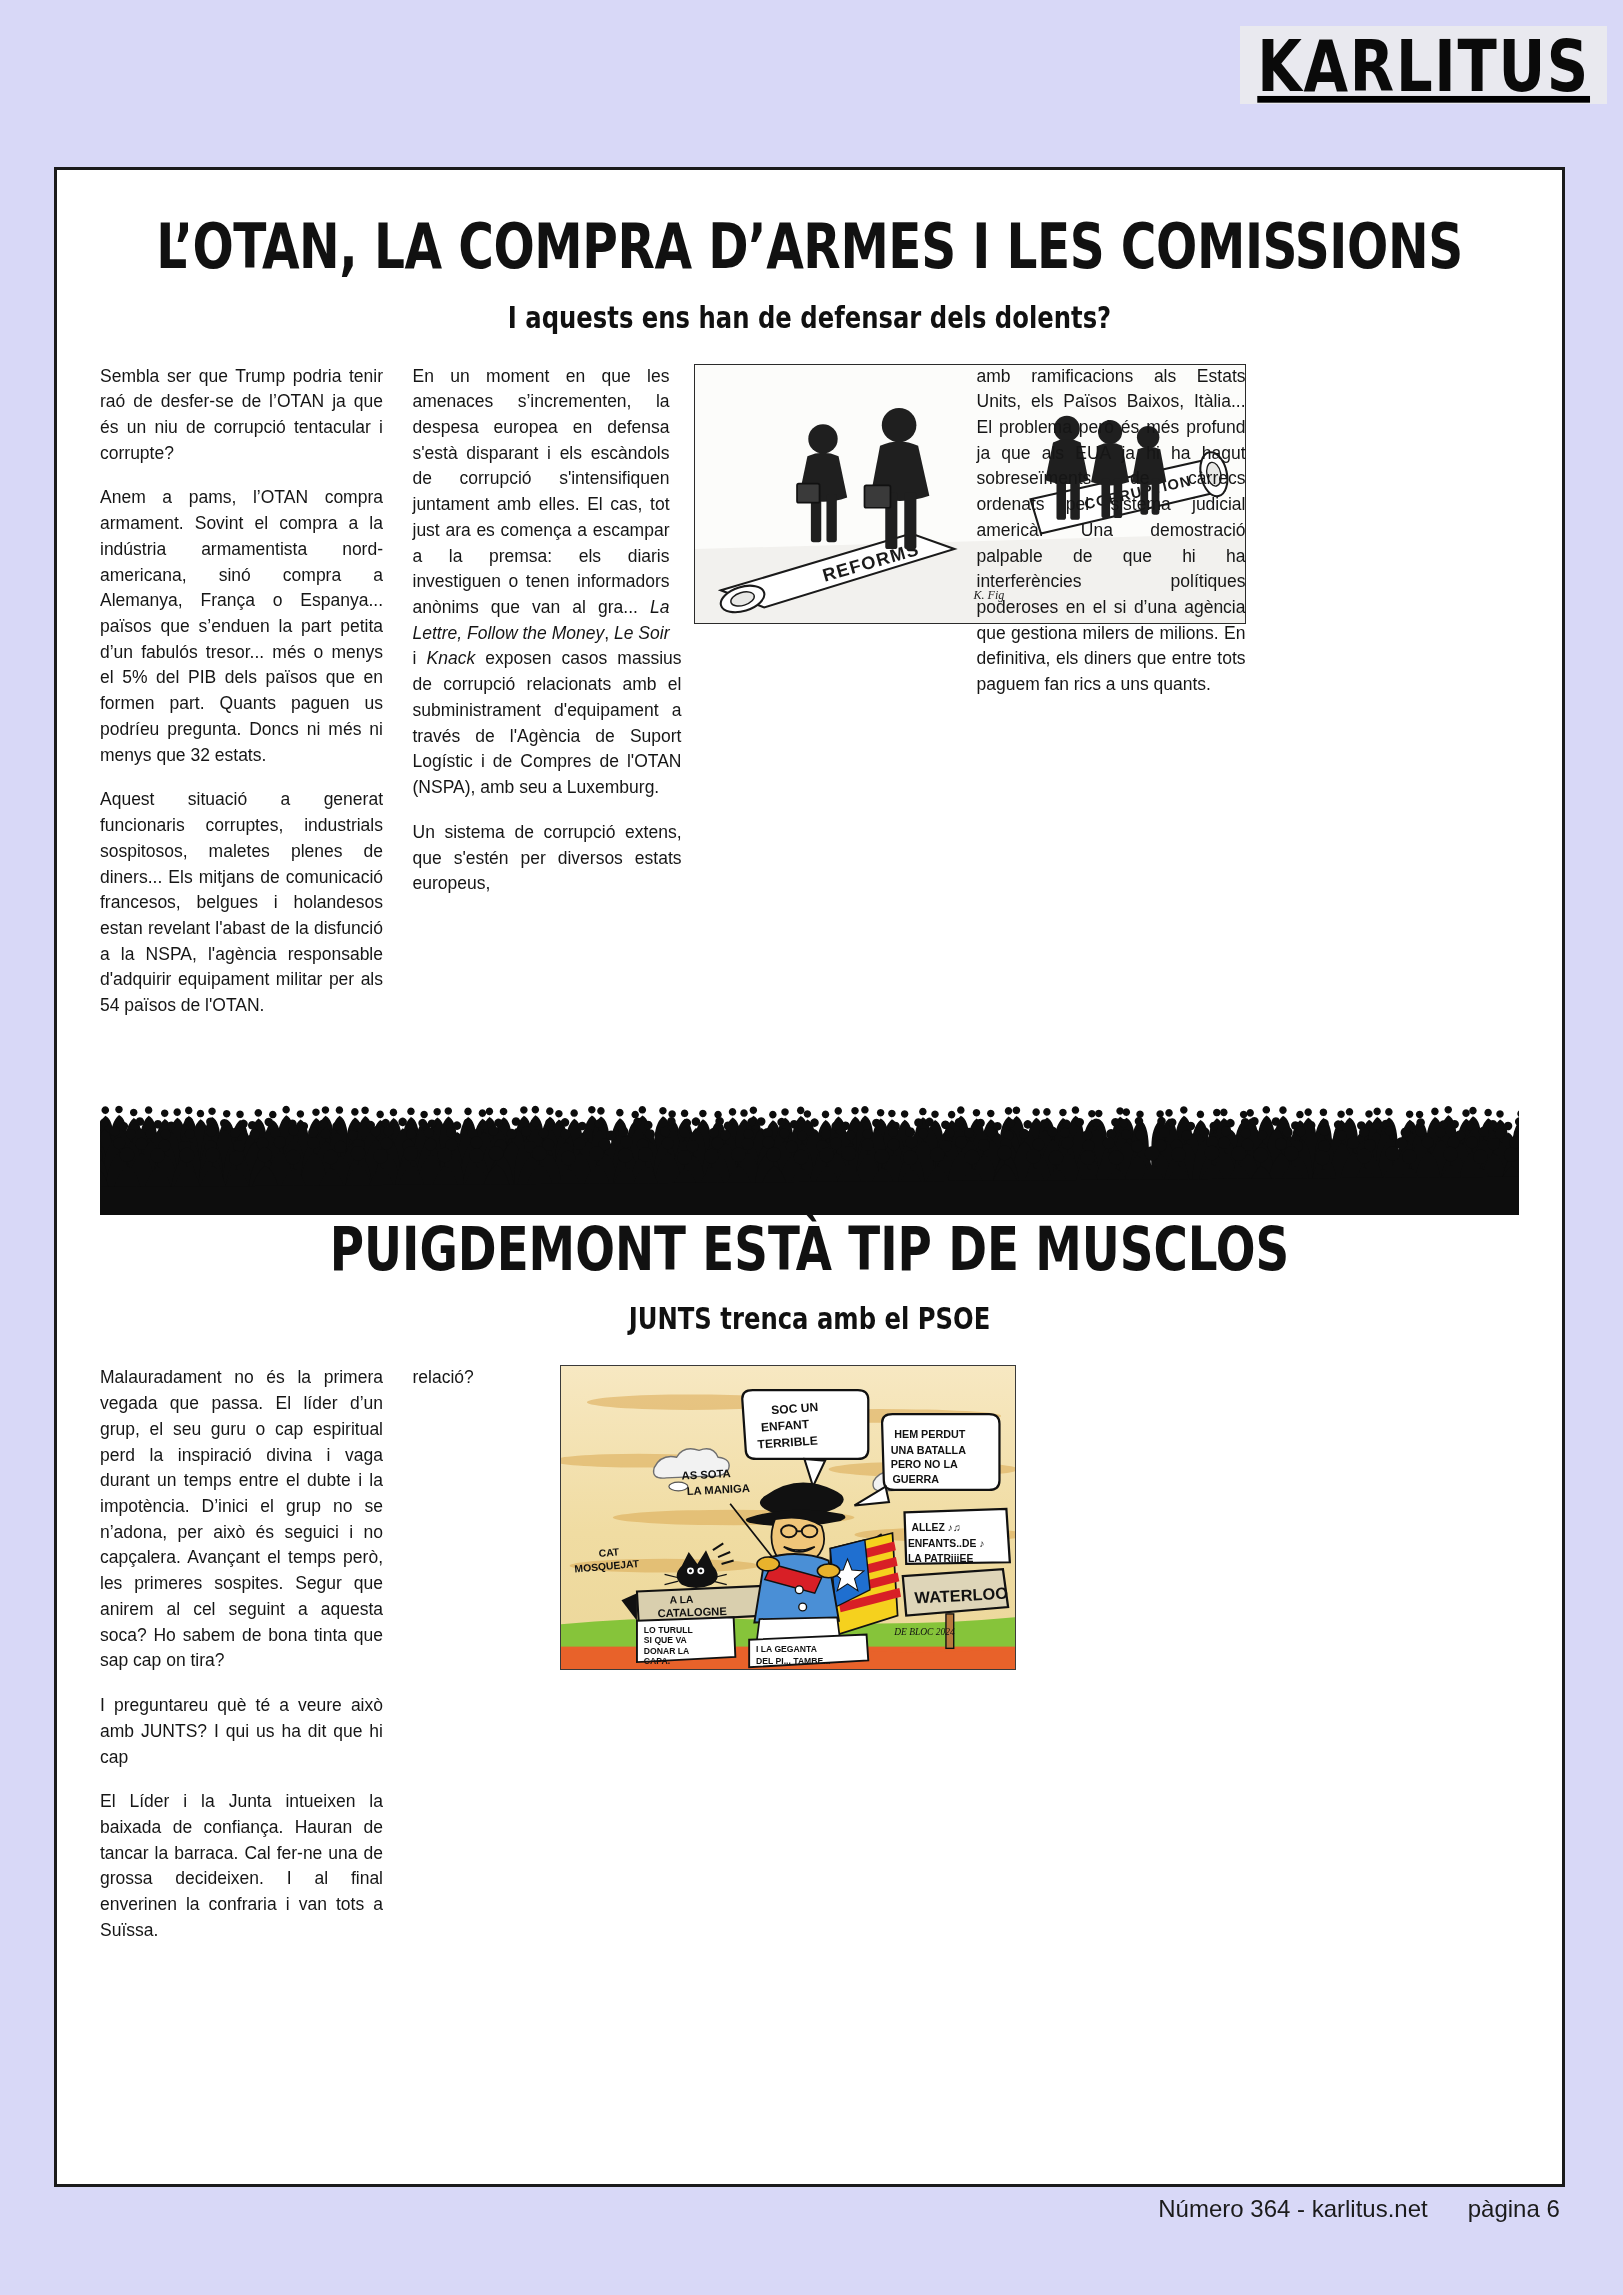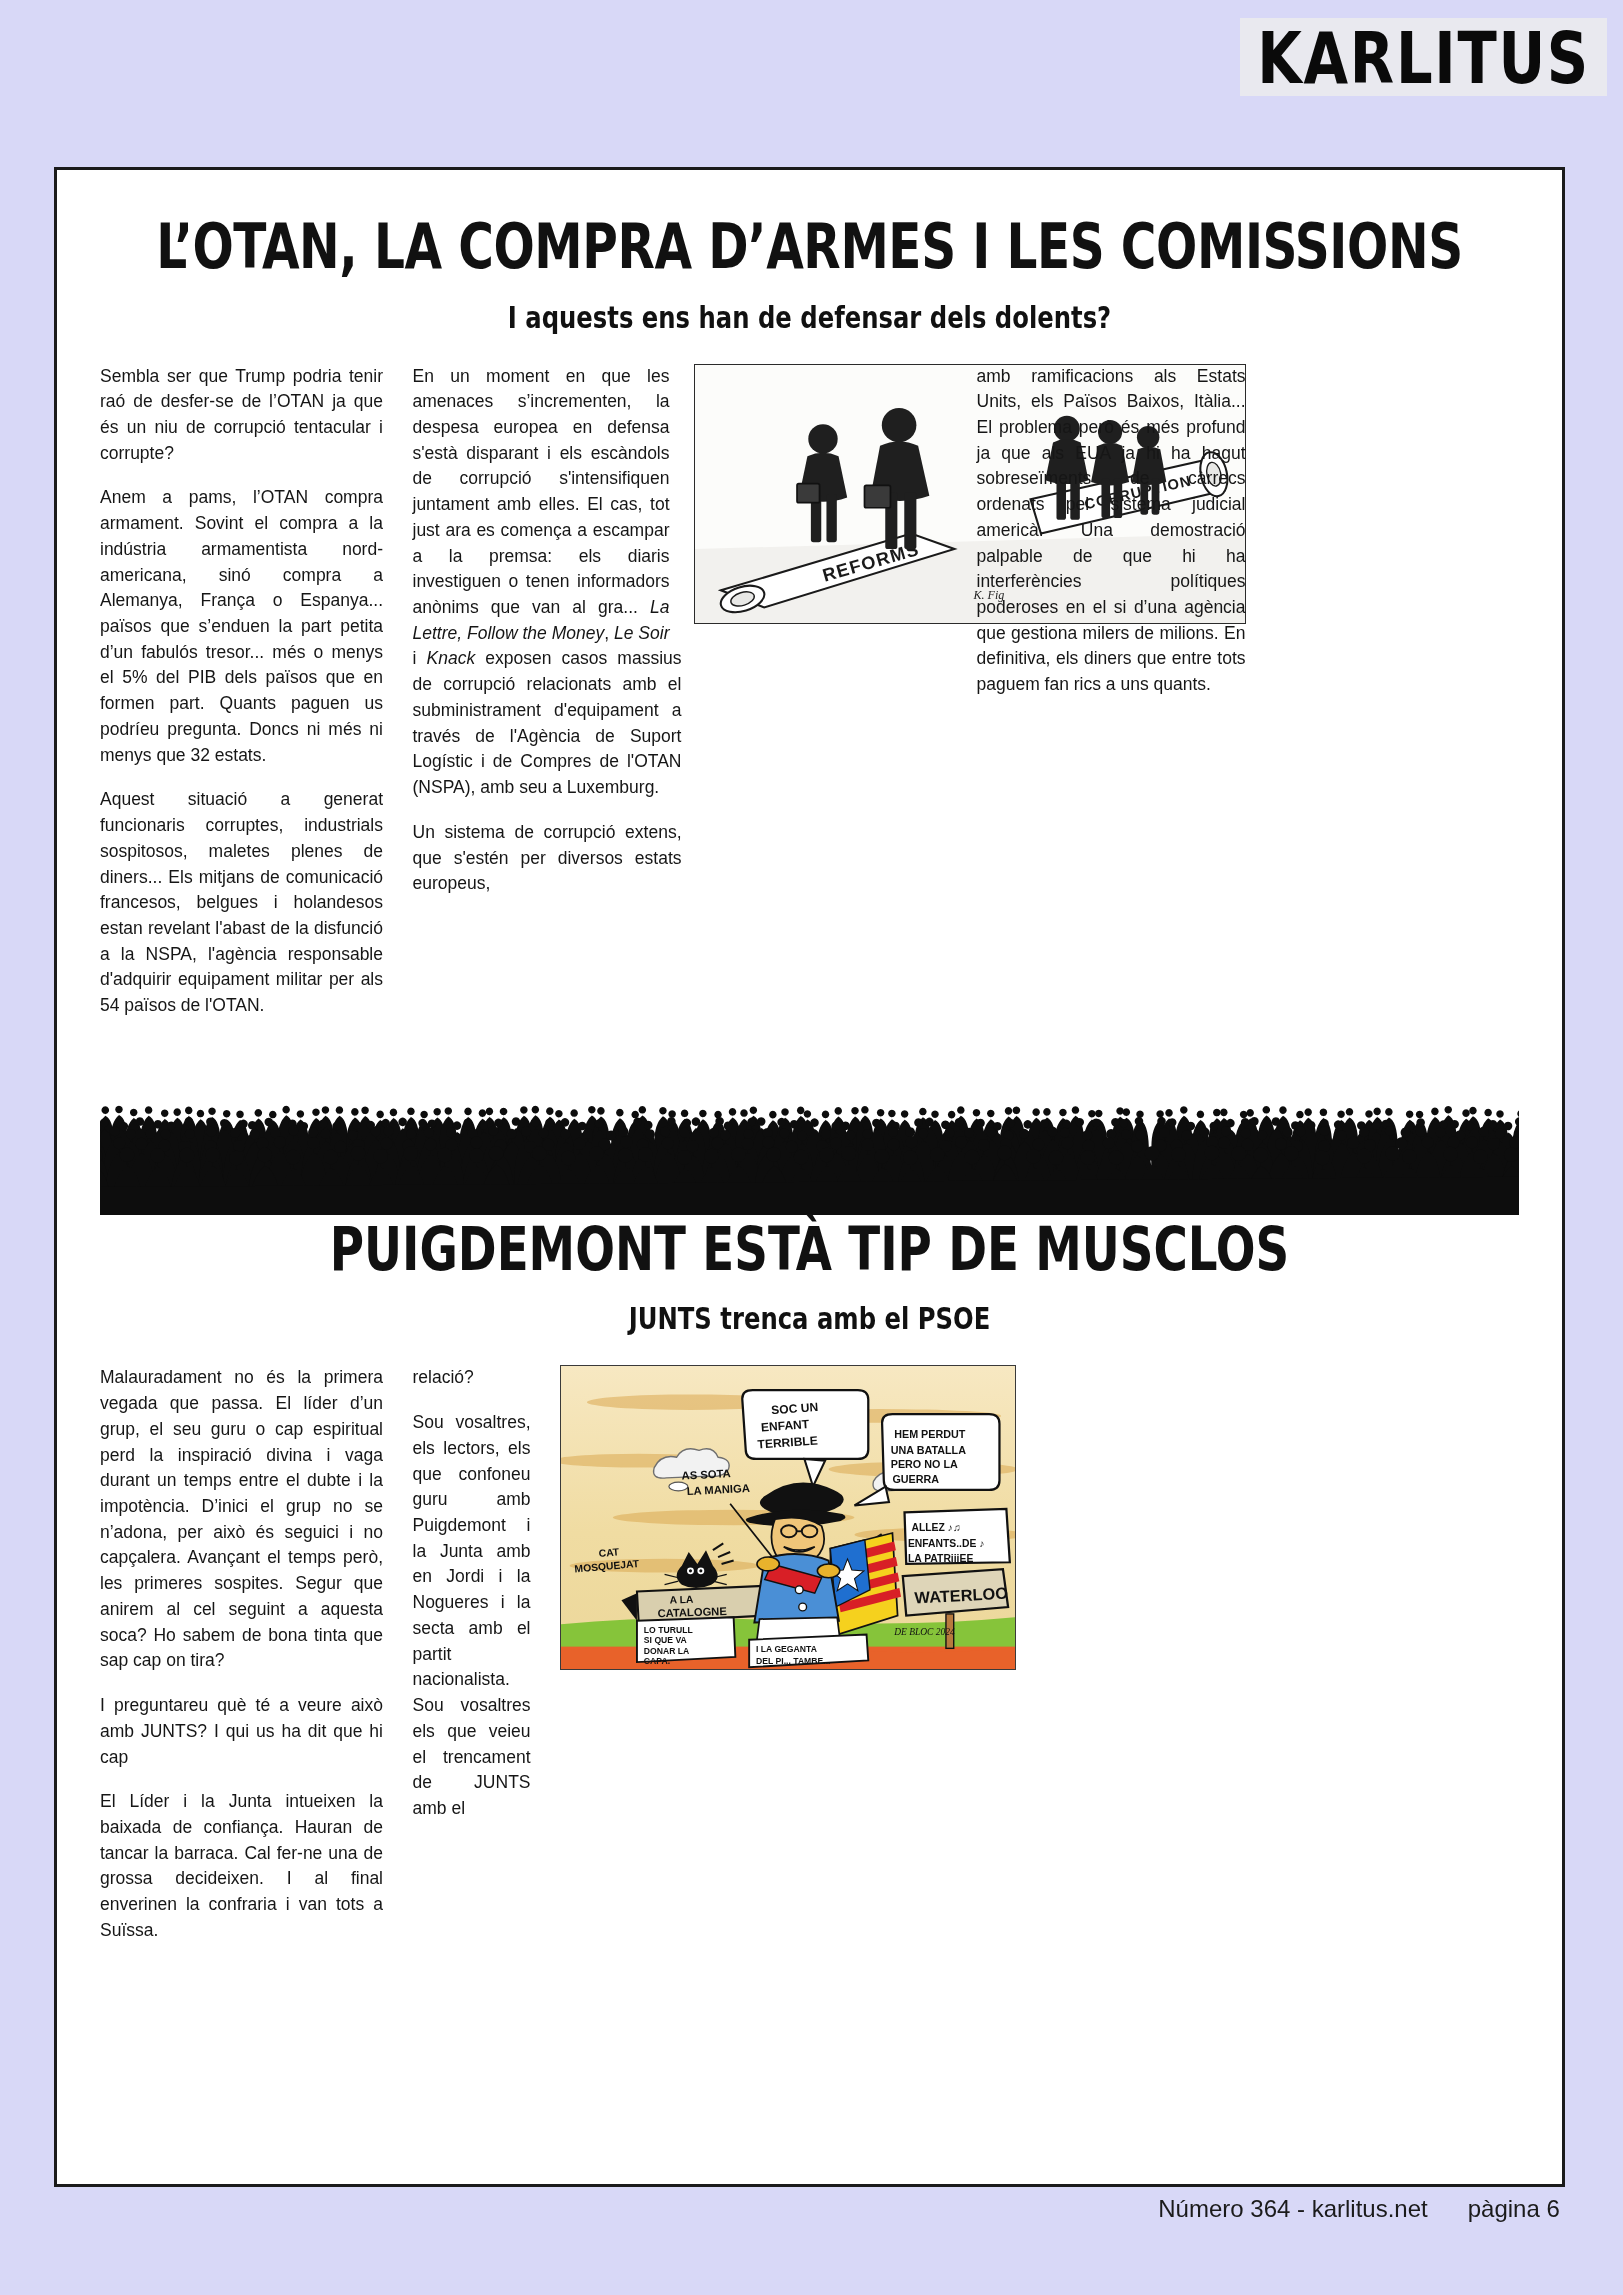--- a/index.html
+++ b/index.html
@@ -10,23 +10,24 @@
     font-family:"Liberation Sans", sans-serif;
     position:relative;
     overflow:hidden;
   }
 
   
   #masthead {
     position:absolute; top:0; left:0; width:1623px; height:154px;
   }
   #masthead-logo-box {
-    position:absolute; right:15.6px; top:18px;
+    position:absolute; right:15.6px; top:26px;
     background:#e9e9ef;
     padding:5.2px 17.4px 8.7px 17.4px;
+    text-decoration:underline;
   }
   #masthead-logo-text {
     font-family:"Liberation Sans Narrow","DejaVu Sans Condensed","Liberation Sans", sans-serif;
     font-weight:bold;
     font-size:64px;
     letter-spacing:1.7px;
     color:#0a0a0a;
     line-height:1;
     transform:scaleX(1.0) scaleY(1.12);
     transform-origin:left top;
@@ -632,21 +633,20 @@
     <div id="a2-cols" class="cols">
 
       <div id="a2-c1" class="col">
         <p class="body">Malauradament no és la primera vegada que passa. El líder d’un grup, el seu guru o cap espiritual perd la inspiració divina i vaga durant un temps entre el dubte i la impotència. D’inici el grup no se n’adona, per això és seguici i no capçalera. Avançant el temps però, les primeres sospites. Segur que anirem al cel seguint a aquesta soca? Ho sabem de bona tinta que sap cap on tira?</p>
         <p class="body">I preguntareu què té a veure això amb JUNTS? I qui us ha dit que hi cap</p>
         <p class="body">El Líder i la Junta intueixen la baixada de confiança. Hauran de tancar la barraca. Cal fer-ne una de grossa decideixen. I al final enverinen la confraria i van tots a Suïssa.</p>
       </div>
 
       <div id="a2-c2" class="col">
         <p class="body">relació?</p>
-        <p class="body">Sou vosaltres, els lectors, els que confoneu guru amb Puigdemont i la Junta amb en Jordi i la Nogueres i la secta amb el partit nacionalista. Sou vosaltres els que veieu el trencament de JUNTS amb el</p>
       </div>
 
       <div id="cartoon2">
         <svg viewBox="0 0 526 352" preserveAspectRatio="none" width="100%" height="100%">
           <defs>
             <linearGradient id="sky" x1="0" y1="0" x2="0" y2="1">
               <stop offset="0%" stop-color="#f7e8c2"></stop>
               <stop offset="55%" stop-color="#f0dca2"></stop>
               <stop offset="100%" stop-color="#ecd79a"></stop>
             </linearGradient>

